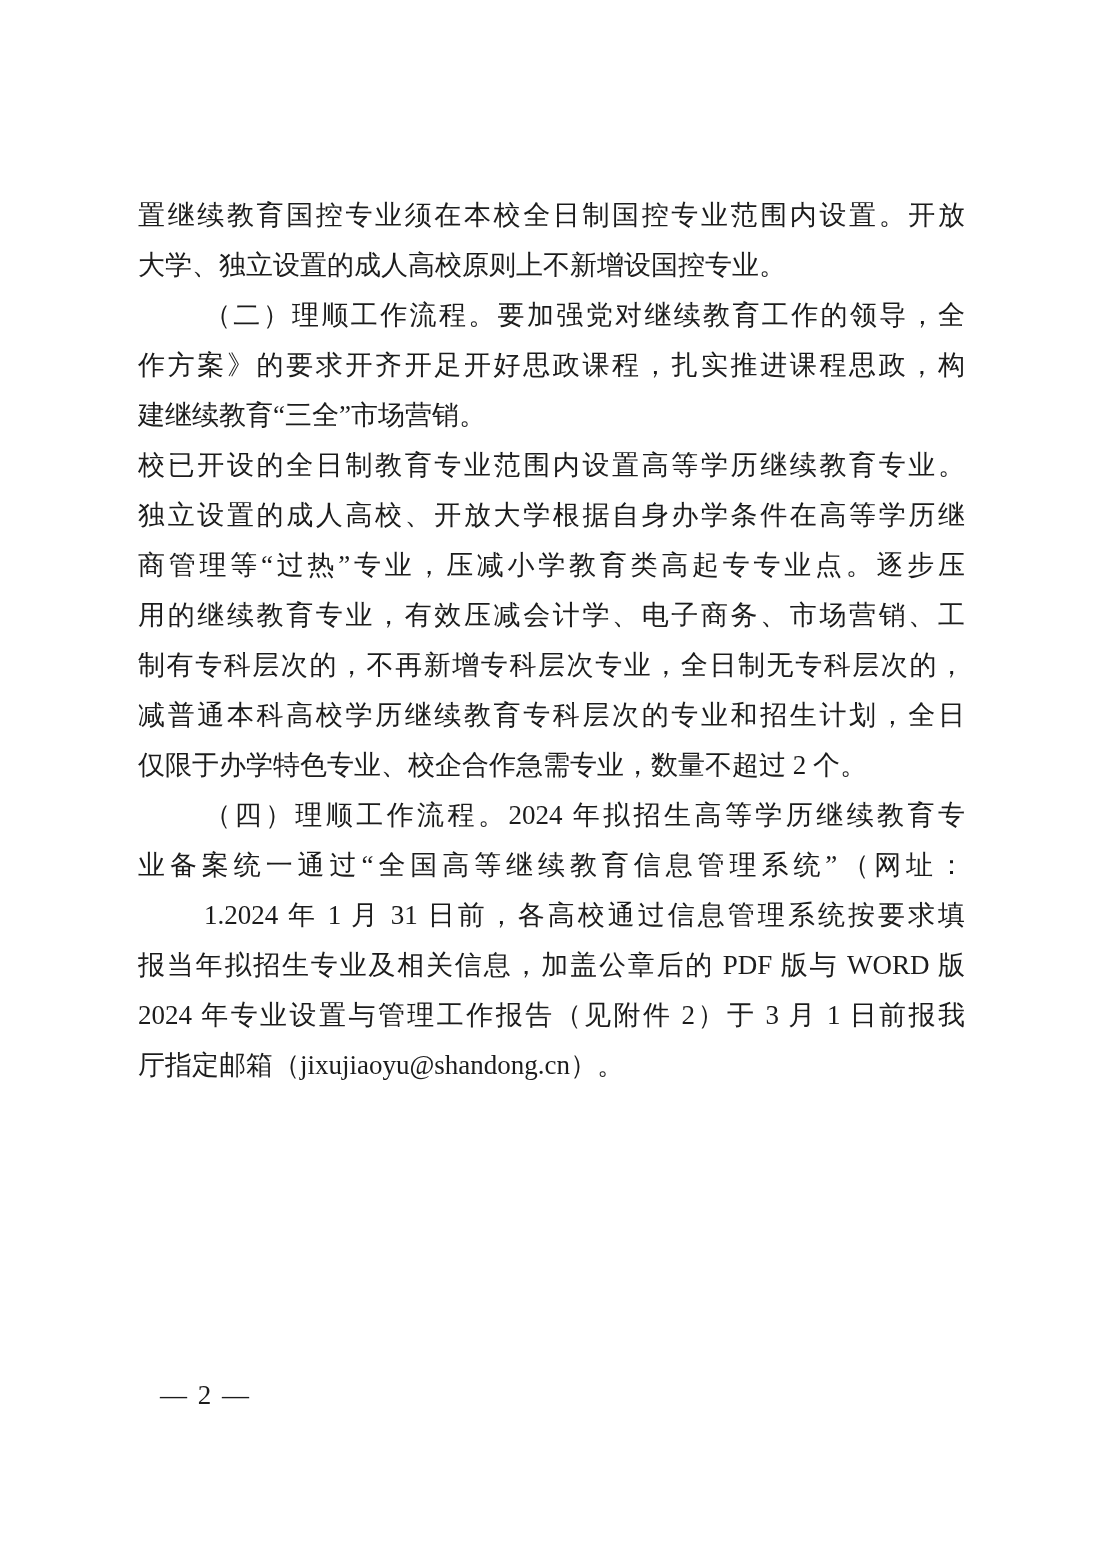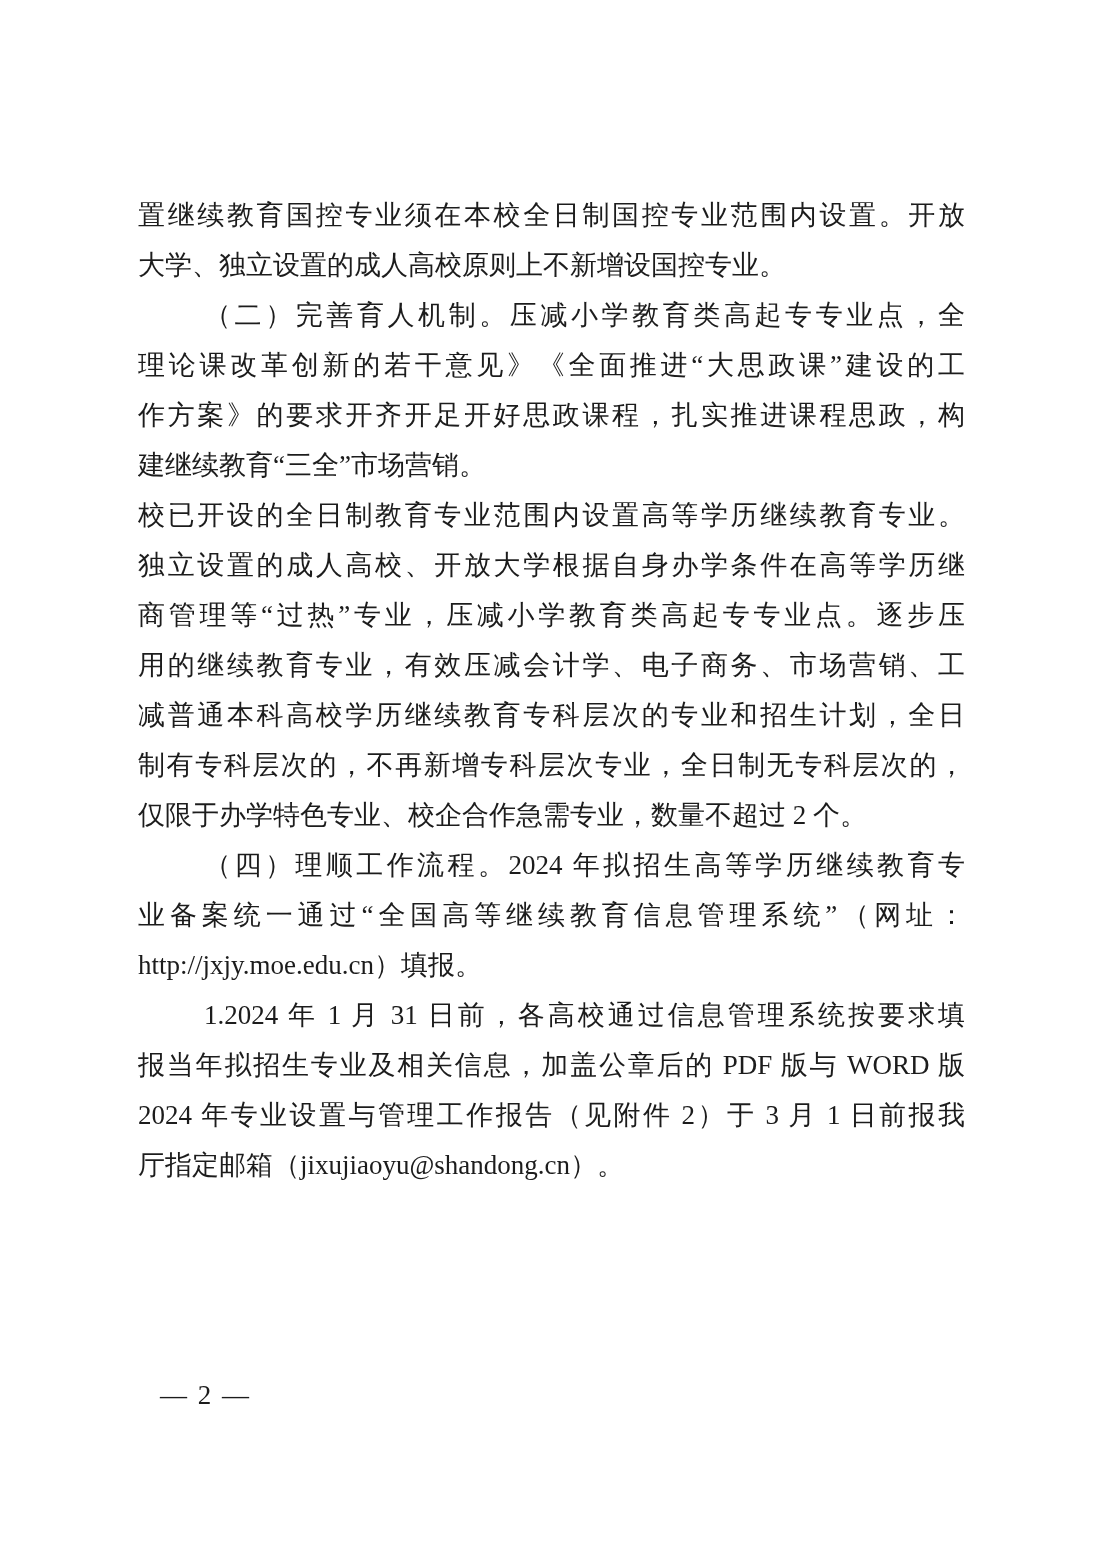--- a/index.html
+++ b/index.html
@@ -53,40 +53,38 @@
 <div class="page">
 
   <div class="text-block">
 
     <div>
       <div class="line fill">置继续教育国控专业须在本校全日制国控专业范围内设置。开放</div>
       <div class="line">大学、独立设置的成人高校原则上不新增设国控专业。</div>
     </div>
 
     <div>
-      <div class="line fill indent">（二）完善育人机制。压减小学教育类高起专专业点，全</div>
-      <div class="line fill">理论课改革创新的若干意见》《全面推进“大思政课”建设的工</div>
+      <div class="line fill indent">（二）理顺工作流程。要加强党对继续教育工作的领导，全</div>
       <div class="line fill">作方案》的要求开齐开足开好思政课程，扎实推进课程思政，构</div>
       <div class="line">建继续教育“三全”市场营销。</div>
     </div>
 
     <div>
       <div class="line fill">校已开设的全日制教育专业范围内设置高等学历继续教育专业。</div>
       <div class="line fill">独立设置的成人高校、开放大学根据自身办学条件在高等学历继</div>
       <div class="line fill">商管理等“过热”专业，压减小学教育类高起专专业点。逐步压</div>
       <div class="line fill">用的继续教育专业，有效压减会计学、电子商务、市场营销、工</div>
+      <div class="line fill">制有专科层次的，不再新增专科层次专业，全日制无专科层次的，</div>
       <div class="line fill">减普通本科高校学历继续教育专科层次的专业和招生计划，全日</div>
-      <div class="line fill">制有专科层次的，不再新增专科层次专业，全日制无专科层次的，</div>
       <div class="line">仅限于办学特色专业、校企合作急需专业，数量不超过 2 个。</div>
     </div>
 
     <div>
       <div class="line fill indent">（四）理顺工作流程。2024 年拟招生高等学历继续教育专</div>
       <div class="line fill">业备案统一通过“全国高等继续教育信息管理系统”（网址：</div>
-      <div class="line">http://jxjy.moe.edu.cn）填报。</div>
     </div>
 
     <div>
       <div class="line fill indent">1.2024 年 1 月 31 日前，各高校通过信息管理系统按要求填</div>
       <div class="line fill">报当年拟招生专业及相关信息，加盖公章后的 PDF 版与 WORD 版</div>
       <div class="line fill">2024 年专业设置与管理工作报告（见附件 2）于 3 月 1 日前报我</div>
       <div class="line">厅指定邮箱（jixujiaoyu@shandong.cn）。</div>
     </div>
 
   </div>

